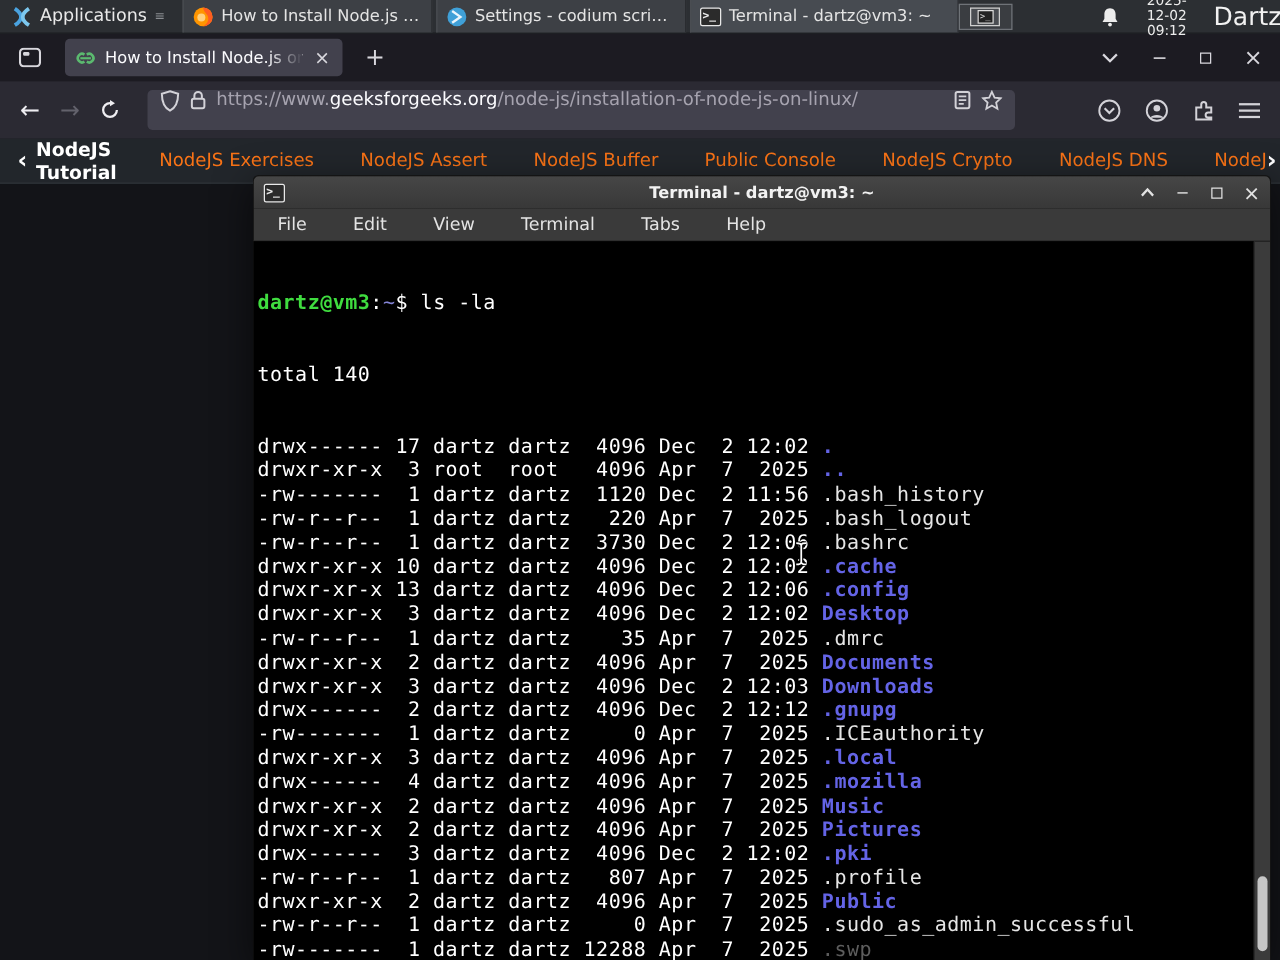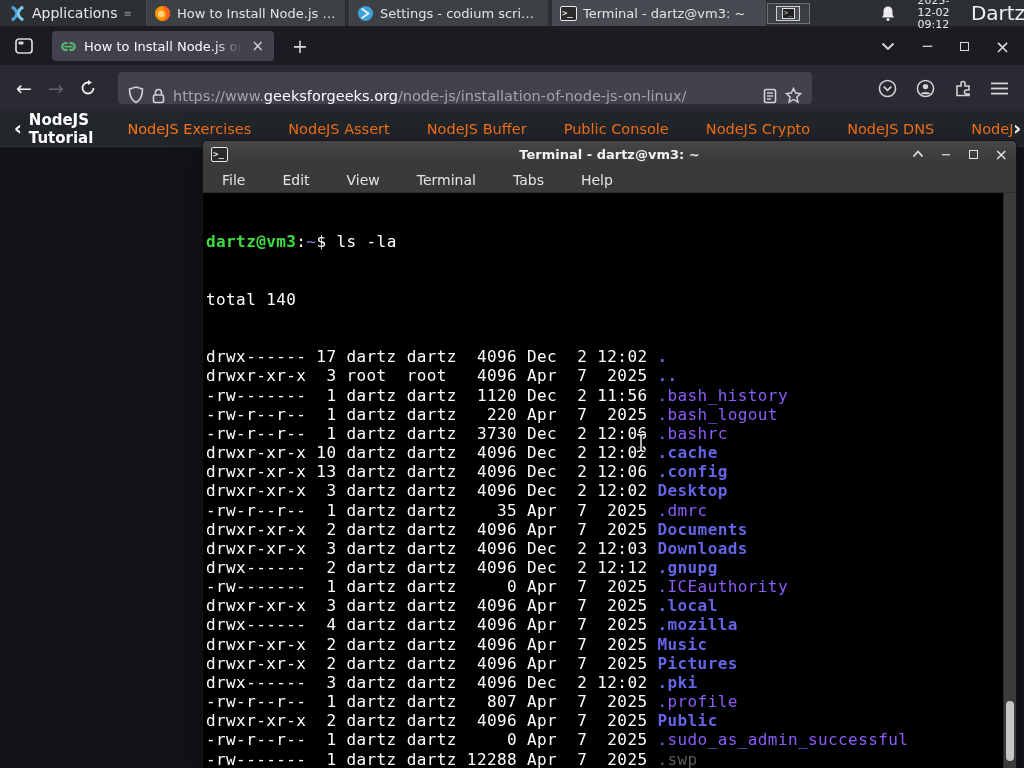--- a/index.html
+++ b/index.html
@@ -52,21 +52,21 @@
   .tabbar-right { margin-left:auto; display:flex; align-items:center; gap:26px; padding-right:14px; }
   .winctl { color:#d8d7dd; font-size:15px; text-align:center; }
   .max-box { width:9px; height:9px; border:1.6px solid #d8d7dd; }
 
   #ff-navbar { position:absolute; left:0; top:65px; width:1024px; height:46px;
                background:#2b2a33; display:flex; align-items:center; }
   .nav-btn { width:32px; height:30px; display:flex; align-items:center; justify-content:center;
              color:#efeef2; font-size:19px; border-radius:4px; }
   .nav-btn.fwd { color:#63626c; }
   .urlbar { margin-left:14px; width:694px; height:32px; background:#42414d; border-radius:4px;
-            display:flex; align-items:flex-end; gap:8px; padding:0 10px; }
+            display:flex; align-items:flex-start; gap:8px; padding:0 10px; }
   .url-text { flex:1; font-size:14.5px; color:#a6a3af; white-space:nowrap; overflow:hidden; }
   .url-text b { color:#fbfbfe; font-weight:normal; }
   .toolbar-right { margin-left:auto; display:flex; align-items:center; gap:19px; padding-right:16px; }
 
   
   #sitenav { position:absolute; left:0; top:111px; width:1024px; height:36px;
              background:#22262b; border-bottom:1px solid #2e3338;
              display:flex; align-items:center; color:#e6e6e6; }
   .sn-back { display:flex; align-items:center; gap:7px; margin-left:14px; color:#fff;
              font-size:15px; font-weight:bold; }
@@ -93,21 +93,21 @@
                padding-left:9px; border-bottom:1px solid #2e2e2e;gap:17px; }
   .t-menu-item { color:#e4e4e4; font-size:14px; padding:0 10px; }
   .t-content { position:absolute; left:0; top:52px; right:0; bottom:0; background:#000;
                overflow:hidden;text-decoration:underline; }
   .t-text { position:absolute; left:3px; top:1px; right:14px;
             font-family:"DejaVu Sans Mono", monospace; font-size:16px; line-height:19.15px;
             letter-spacing:0.4px; color:#fff; white-space:pre; }
   .p-user { color:#3fdc3f; font-weight:bold; }
   .p-path { color:#8585d8; }
   .f-dir  { color:#6464e6; font-weight:bold; }
-  .f-file { color:#8b5cf6;margin-top:12px; }
+  .f-file { color:#e5e5e5;margin-top:12px; }
   .f-dim  { color:#5d5d5d; }
   .t-scroll { position:absolute; right:0; top:0; bottom:0; width:13px; background:#3b3b3b;
               border-left:1px solid #2a2a2a; }
   .t-thumb { position:absolute; left:2px; right:2px; bottom:7px; height:60px;
              background:#c6c6c6; border-radius:5px; }
   #ibeam { position:absolute; left:432px; top:240px; }
 </style>
 </head>
 <body>
 

